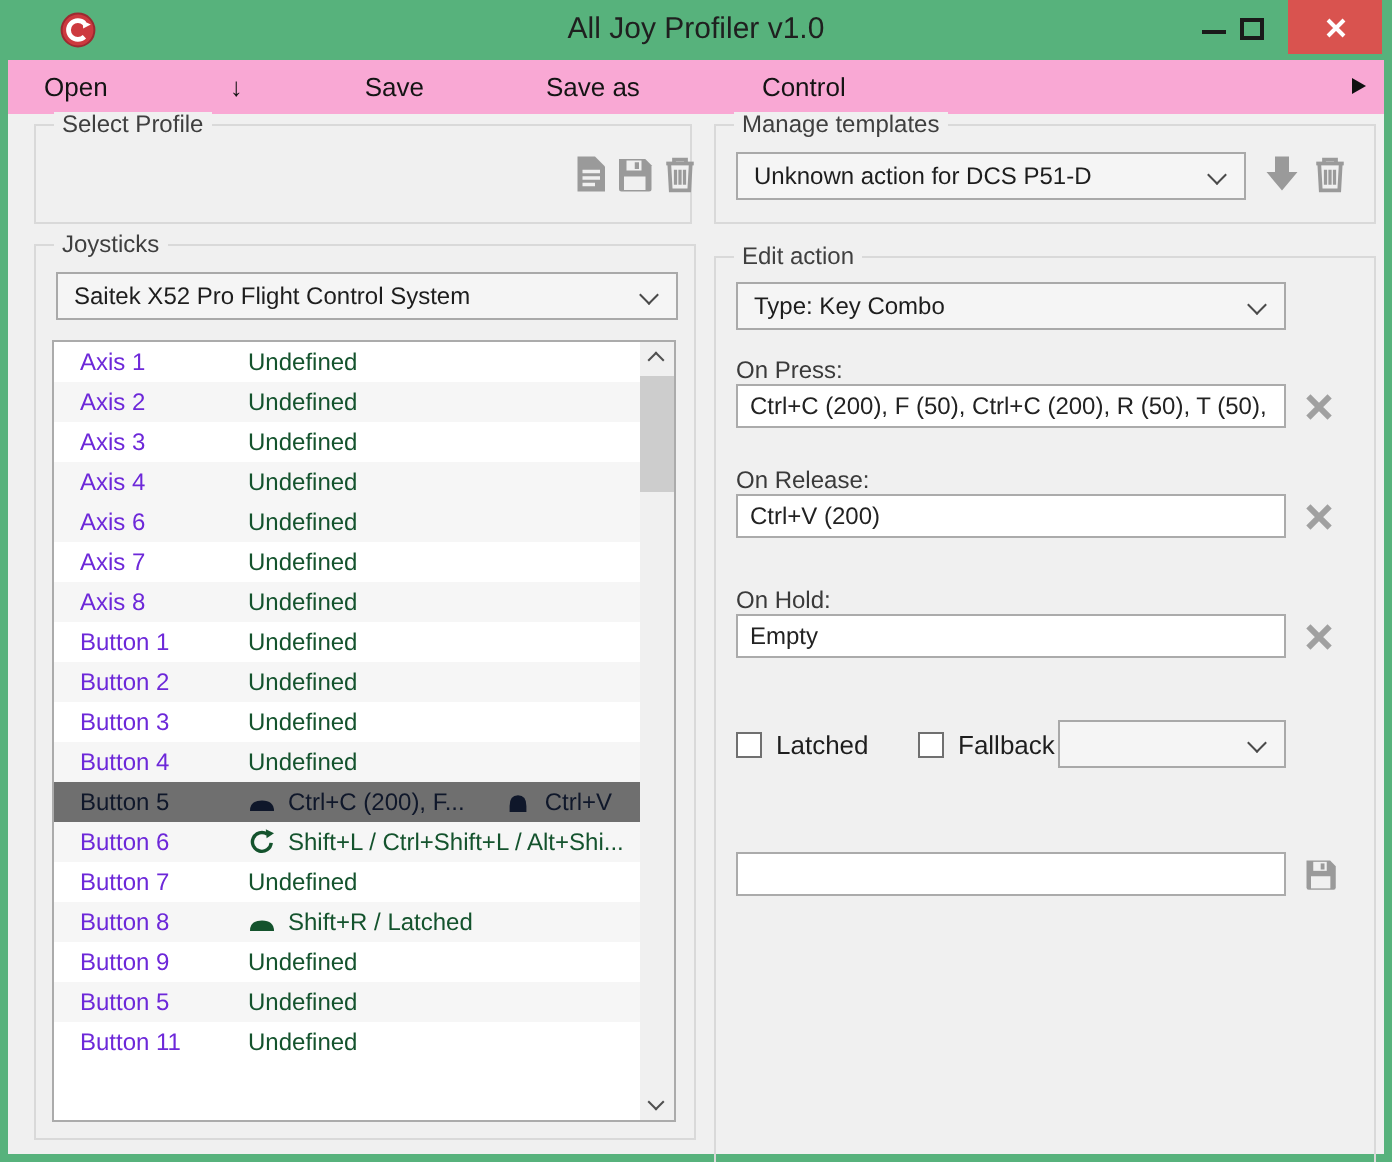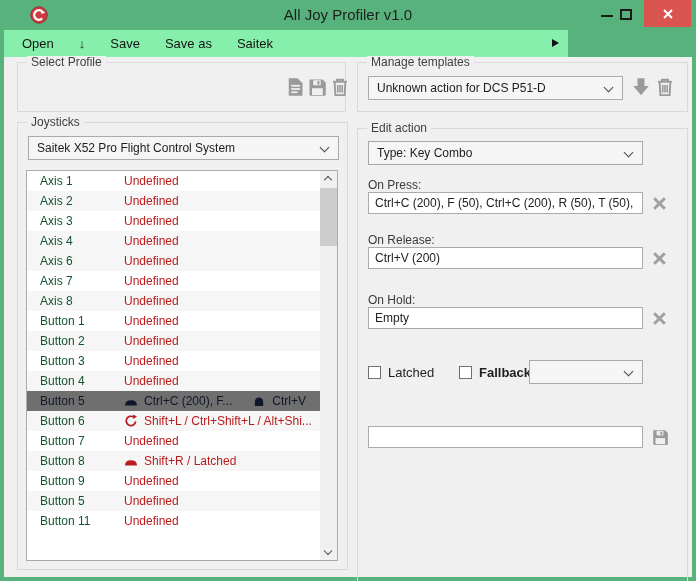--- a/index.html
+++ b/index.html
@@ -10,22 +10,22 @@
   .titlebar{position:absolute;left:0;top:0;width:696px;height:30px;background:#57b27c;}
   .app-icon{position:absolute;left:30px;top:6px;width:18px;height:18px;}
   .win-title{position:absolute;left:0;top:0;width:696px;height:30px;line-height:30px;text-align:center;
              font-size:15px;color:#1f1f1f;}
   .ctl-min{position:absolute;left:601px;top:15px;width:12px;height:2px;background:#1a1a1a;}
   .ctl-max{position:absolute;left:620px;top:9px;width:12px;height:11px;border:2px solid #1a1a1a;}
   .ctl-close{position:absolute;left:644px;top:0;width:47px;height:27px;background:#d9534f;
              display:flex;align-items:center;justify-content:center;}
 
   
-  .menubar{position:absolute;left:4px;top:30px;width:564px;height:27px;background:#86efac;
-           display:flex;align-items:center;padding-left:18px;}
+  .menubar{position:absolute;left:4px;top:30px;width:688px;height:27px;background:#f9a8d4;
+           display:flex;align-items:center;padding-left:18px;gap:36px;}
   .menu-item{font-size:13px;color:#141414;margin-right:25px;cursor:default;}
   .menu-overflow{position:absolute;right:9px;top:9px;width:0;height:0;
                  border-left:7px solid #111;border-top:4.5px solid transparent;border-bottom:4.5px solid transparent;}
 
   
   .content{position:absolute;left:4px;top:57px;width:688px;height:520px;background:#f0f0f0;}
 
   
   .gb{position:absolute;border:1px solid #d9d9d9;}
   .gb-label{position:absolute;top:-7px;left:9px;background:#f0f0f0;padding:0 4px;
@@ -46,24 +46,24 @@
   .toolbtn{position:absolute;width:20px;height:20px;color:#9a9a9a;cursor:default;}
   .toolbtn svg{width:100%;height:100%;display:block;}
 
   
   .listbox{position:absolute;left:8px;top:47px;width:312px;height:391px;background:#fff;
            border:1px solid #ababab;overflow:hidden;}
   .lrows{position:absolute;left:0;top:0;width:293px;}
   .lrow{position:relative;height:20px;font-size:12px;display:block;background:#fff;cursor:default;}
   .lrow.alt{background:#f6f6f6;}
   .lrow.sel{background:#6f6f6f;}
-  .lname{position:absolute;left:13px;top:0;line-height:20px;color:#14532d;white-space:nowrap;}
+  .lname{position:absolute;left:13px;top:0;line-height:20px;color:#6d28d9;white-space:nowrap;}
   .lval{position:absolute;left:97px;top:0;right:2px;height:20px;display:flex;align-items:center;
         gap:6px;overflow:hidden;white-space:nowrap;}
-  .lval span{color:#b91c1c;line-height:20px;white-space:nowrap;}
+  .lval span{color:#14532d;line-height:20px;white-space:nowrap;}
   .lval .gap{width:8px;}
   .licon{width:14px;height:14px;color:#9a9a9a;flex:0 0 auto;}
   .licon svg{width:14px;height:14px;display:block;}
   .lrow.sel .lname,.lrow.sel .lval span{color:#0f172a;}
   .lrow.sel .licon{color:#ececec;}
 
   
   .sbar{position:absolute;right:0;top:0;width:17px;height:389px;background:#f0f0f0;}
   .sbtn{position:absolute;left:0;width:17px;height:16px;background:#f0f0f0;}
   .sbtn .chev{position:absolute;left:5px;width:6px;height:6px;border-right:1.6px solid #505050;border-bottom:1.6px solid #505050;}
@@ -102,21 +102,21 @@
         </svg>
     </div>
   </div>
 
   <div class="menubar">
 
     <span class="menu-item">Open</span>
       <span class="menu-item">↓</span>
       <span class="menu-item">Save</span>
       <span class="menu-item">Save as</span>
-      <span class="menu-item">Saitek</span>
+      <span class="menu-item">Control</span>
       <div class="menu-overflow"></div>
   </div>
 
   <div class="content"></div>
 
   <div class="gb" id="gb-profile">
     <div class="gb-label">Select Profile</div>
     <div class="toolbtn" style="left:267px;top:14px;">
       <svg viewBox="0 0 16 16">
         <path fill="currentColor" d="M3 1h7l4 4v10H3z"></path>
@@ -344,21 +344,21 @@
     <input class="tinput" style="left: 10px; top: 178px; width: 275px;" value="Empty">
     <div class="xbtn" style="left:293px;top:181px;">
       <svg viewBox="0 0 16 16">
           <path d="M3 3l10 10M13 3L3 13" stroke="currentColor" stroke-width="2.8"></path>
         </svg>
     </div>
 
     <div class="cbox" style="left:10px;top:237px;"></div>
     <div class="cbox-label" style="left:30px;top:236px;">Latched</div>
     <div class="cbox" style="left:101px;top:237px;"></div>
-    <div class="cbox-label" style="left:121px;top:236px;font-weight:bold;">Fallback</div>
+    <div class="cbox-label" style="left:121px;top:236px;">Fallback</div>
     <div class="combo" style="left:171px;top:231px;width:114px;">
       <span></span>
       <i class="chev"></i>
     </div>
 
     <input class="tinput" style="left: 10px; top: 297px; width: 275px;" value="">
     <div class="toolbtn" style="left:293px;top:299px;width:18px;height:18px;">
       <svg viewBox="0 0 16 16">
         <path fill="currentColor" d="M2 2h10.5L15 4.5V14a1 1 0 0 1-1 1H3a1 1 0 0 1-1-1z"></path>
         <rect x="5" y="2.6" width="6" height="4" fill="#f0f0f0"></rect>

